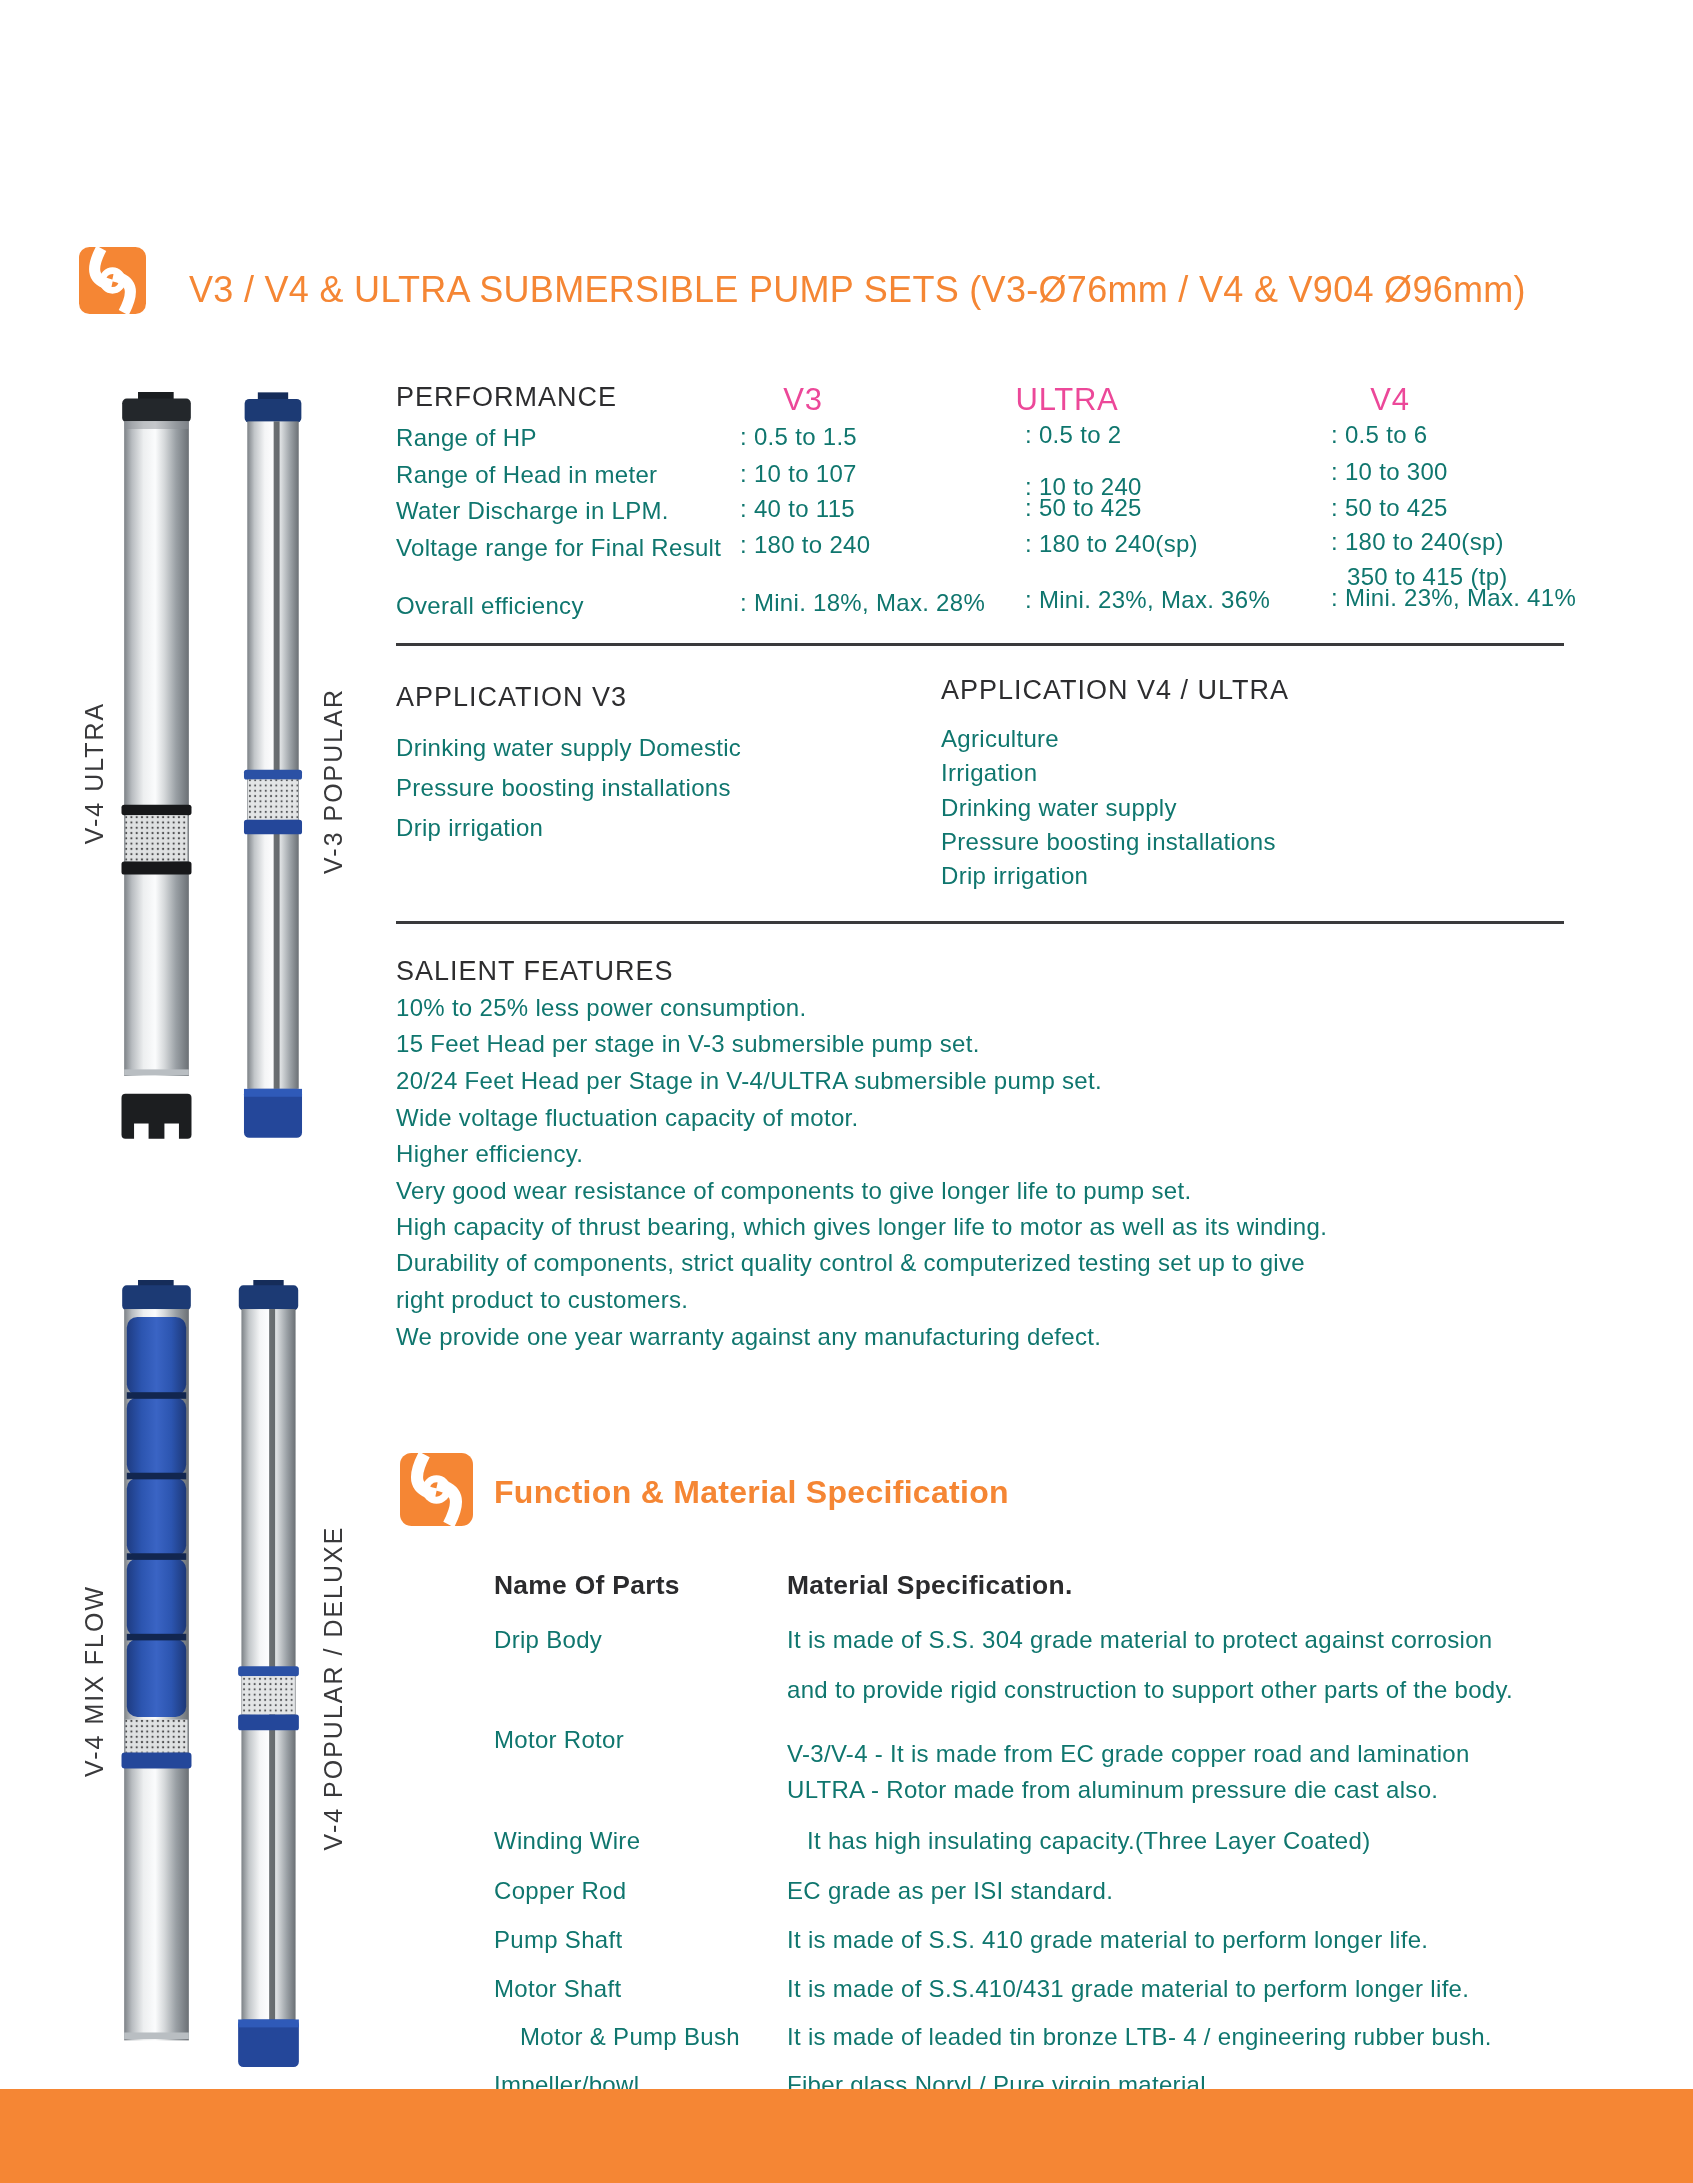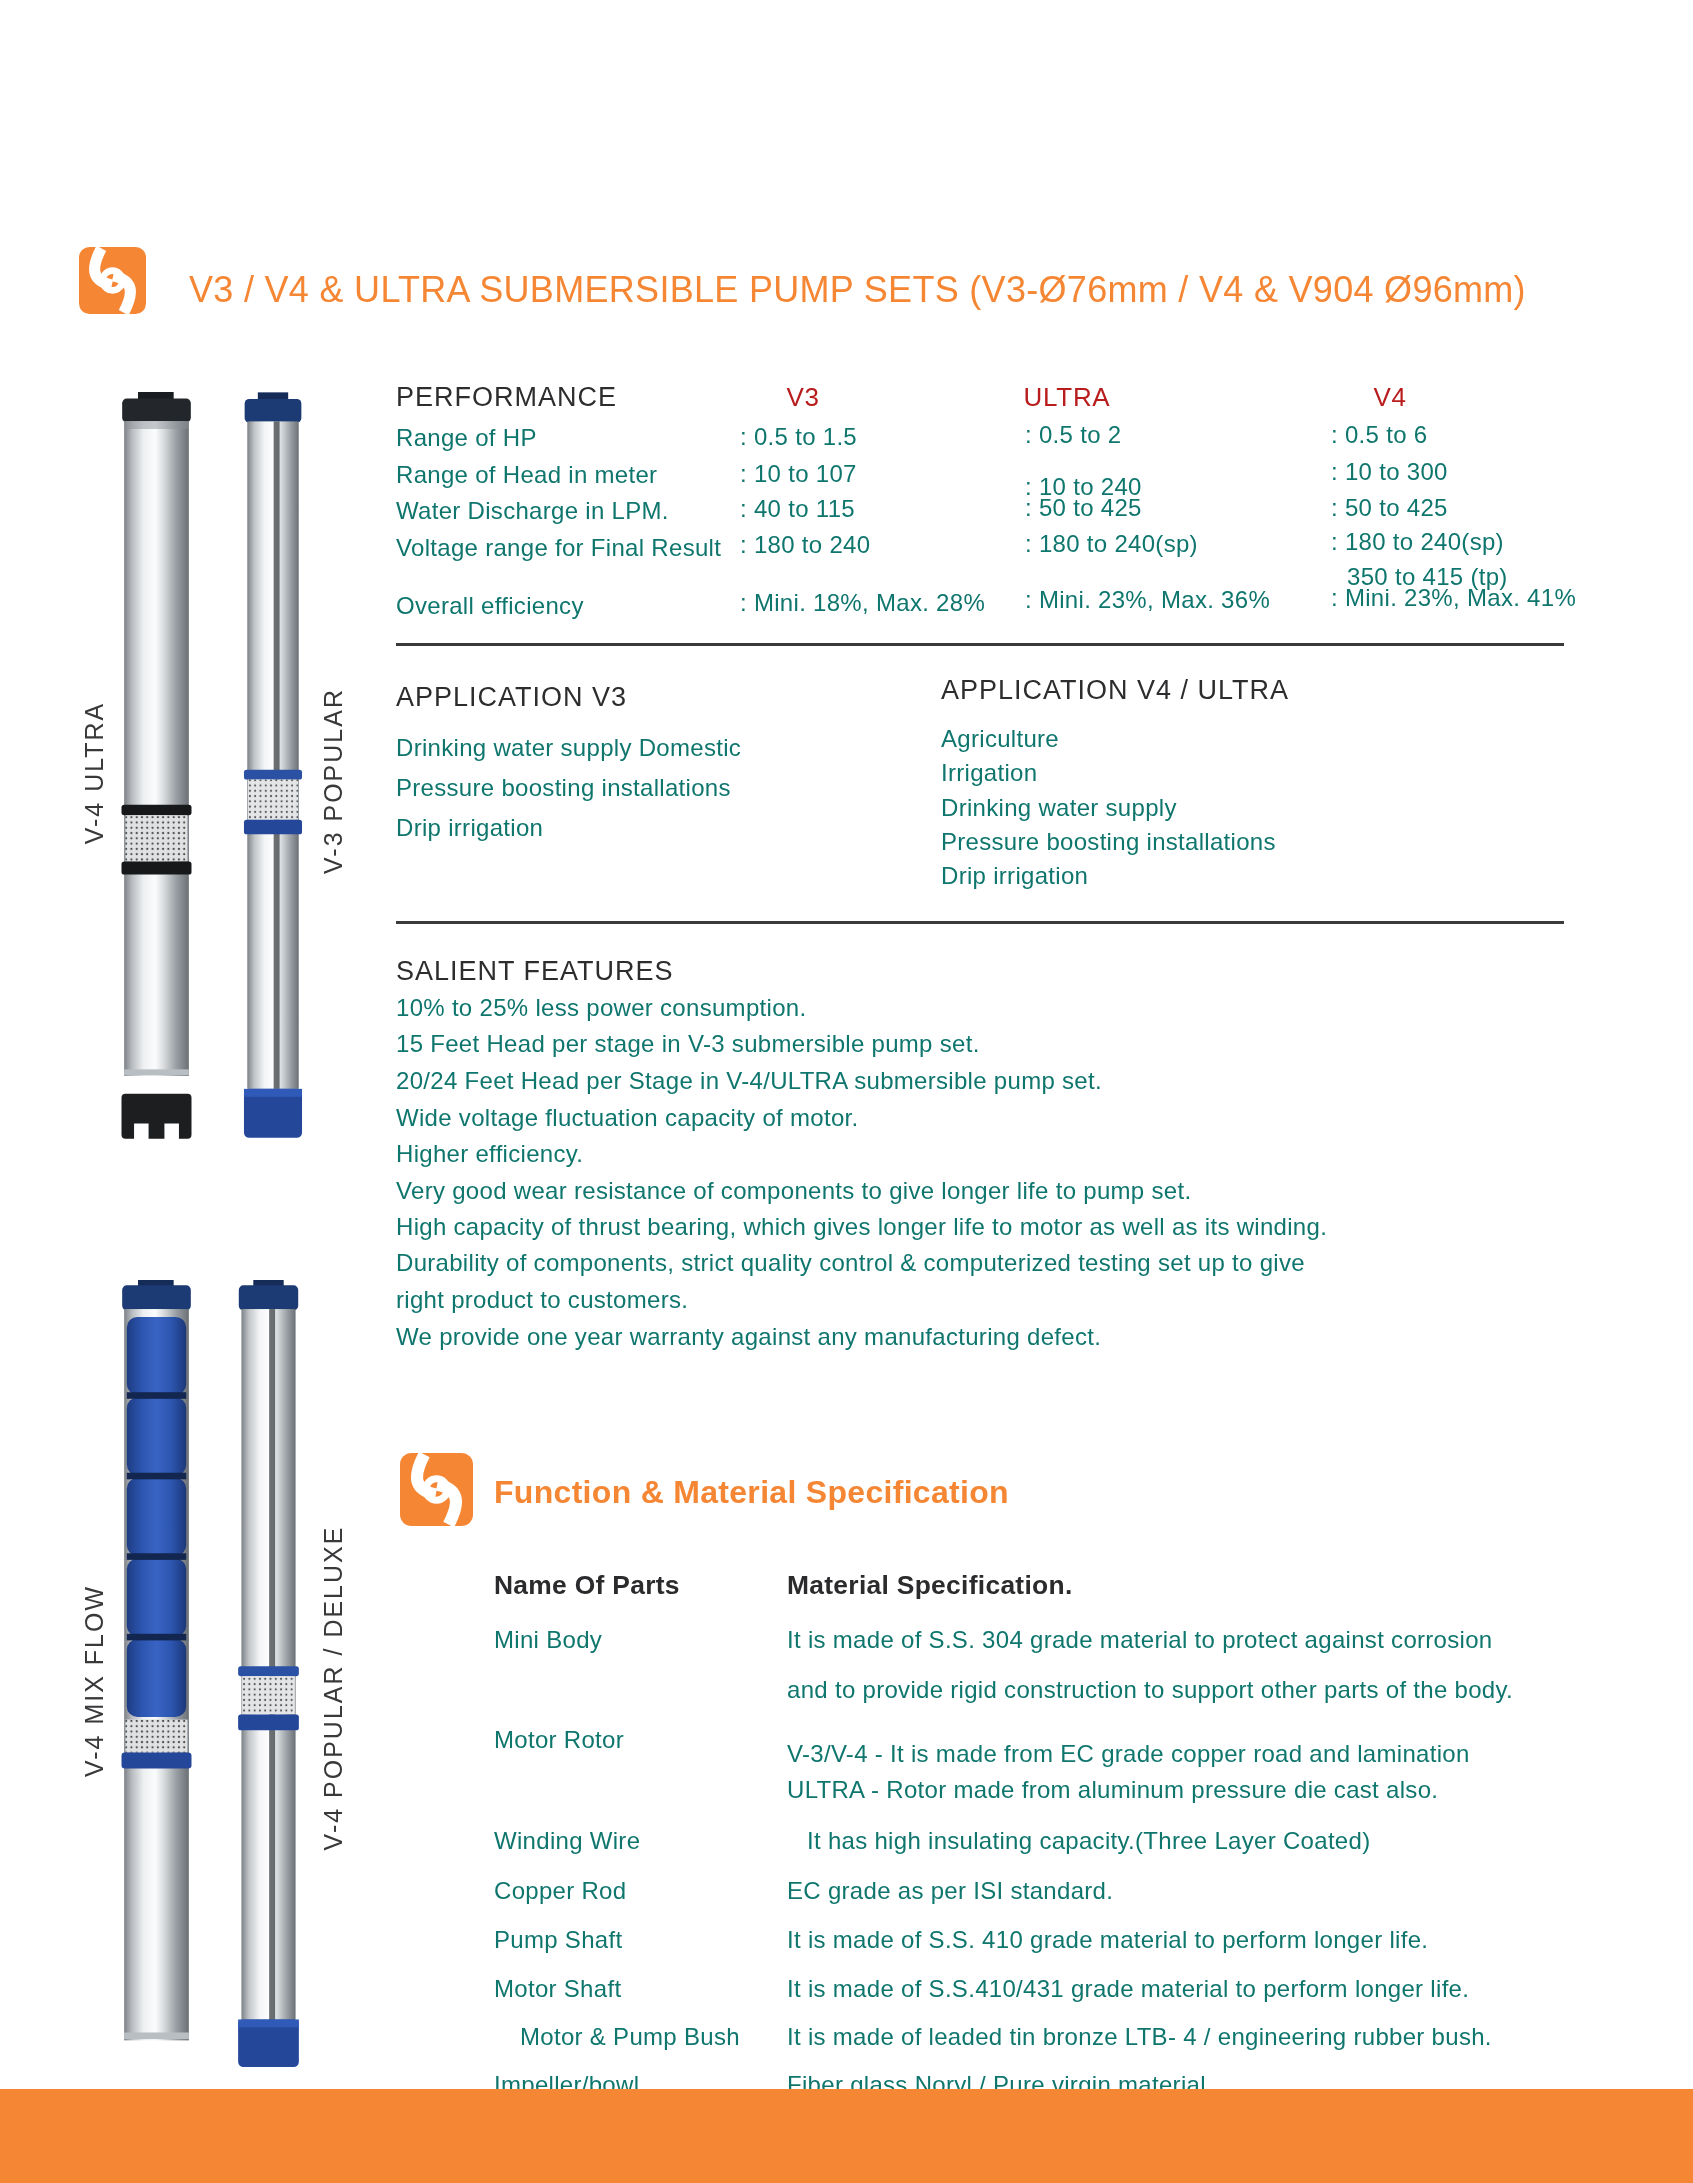--- a/index.html
+++ b/index.html
@@ -1,21 +1,21 @@
 <!DOCTYPE html>
 <html style="font-size:10.6px"><head>
 <meta charset="utf-8">
 <style>
   html,body{margin:0;padding:0;background:#fff;}
   .page{position:relative;width:1693px;height:2183px;background:#ffffff;overflow:hidden;
         font-family:"Liberation Sans",sans-serif;color:#434345;}
   .abs{position:absolute;}
   .title{color:#f58634;font-weight:normal;font-size:36px;letter-spacing:0.3px;white-space:nowrap;}
   .sechead{font-size:27px;color:#2d2d2f;letter-spacing:1px;font-weight:400;white-space:nowrap;}
-  .colhead{font-size:26px;color:#b91c1c;letter-spacing:0.7px;white-space:nowrap;}
+  .colhead{font-size:31px;color:#ec4899;letter-spacing:0.7px;white-space:nowrap;}
   .body-t{font-size:24px;font-weight:300;color:#0f766e;letter-spacing:0.3px;white-space:nowrap;}
   .bold-t{font-size:26.4px;font-weight:bold;color:#2b2b2d;letter-spacing:0.3px;white-space:nowrap;}
   .divider{height:2.6px;background:#3a3a3c;}
   .center{transform:translateX(-50%);}
   .vlabel{font-size:25px;color:#39393b;letter-spacing:2px;white-space:nowrap;
           transform:translate(-50%,-50%) rotate(-90deg);}
   .spec-title{color:#f58634;font-weight:bold;font-size:32px;letter-spacing:0.3px;white-space:nowrap;}
   .footer{position:absolute;left:0;top:2089px;width:1693px;height:94px;background:#f58634;}
 </style>
 </head>
@@ -225,21 +225,21 @@
     <rect x="0" y="0" width="102" height="102" rx="16" fill="#f58634"></rect>
     <path d="M34 2 C 16 36, 22 52, 50 58" stroke="#ffffff" stroke-width="17" fill="none"></path>
     <path d="M68 100 C 86 66, 80 50, 52 44" stroke="#ffffff" stroke-width="17" fill="none"></path>
     <circle cx="51" cy="51" r="15" stroke="#ffffff" stroke-width="10" fill="none"></circle>
   </svg>
   <div class="abs spec-title" style="left:494px;top:1474px;">Function &amp; Material Specification</div>
 
   <div class="abs bold-t" style="left:494px;top:1570px;">Name Of Parts</div>
   <div class="abs bold-t" style="left:787px;top:1570px;">Material Specification.</div>
 
-  <div class="abs body-t" style="left:494px;top:1626px;">Mini Body</div>
+  <div class="abs body-t" style="left:494px;top:1626px;">Drip Body</div>
   <div class="abs body-t" style="left:787px;top:1626px;">It is made of S.S. 304 grade material to protect against corrosion</div>
   <div class="abs body-t" style="left:787px;top:1676px;">and to provide rigid construction to support other parts of the body.</div>
 
   <div class="abs body-t" style="left:494px;top:1726px;">Motor Rotor</div>
   <div class="abs body-t" style="left:787px;top:1740px;">V-3/V-4 - It is made from EC grade copper road and lamination</div>
   <div class="abs body-t" style="left:787px;top:1776px;">ULTRA - Rotor made from aluminum pressure die cast also.</div>
 
   <div class="abs body-t" style="left:494px;top:1827px;">Winding Wire</div>
   <div class="abs body-t" style="left:807px;top:1827px;">It has high insulating capacity.(Three Layer Coated)</div>
 

